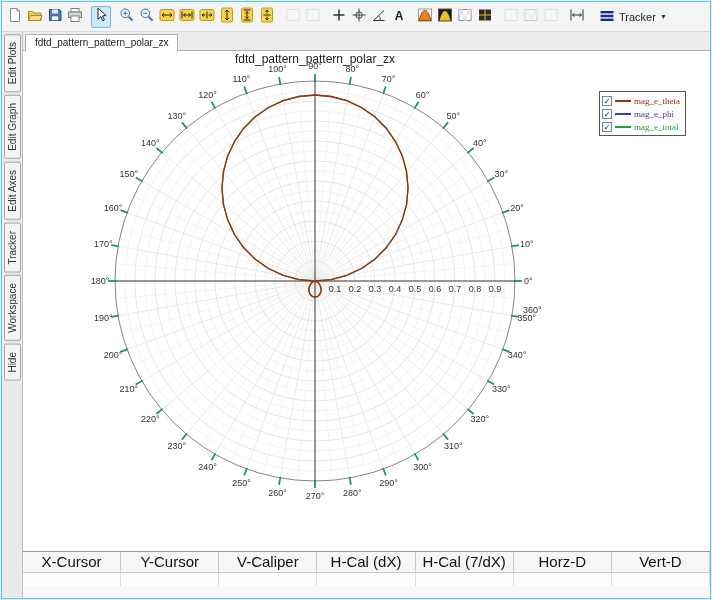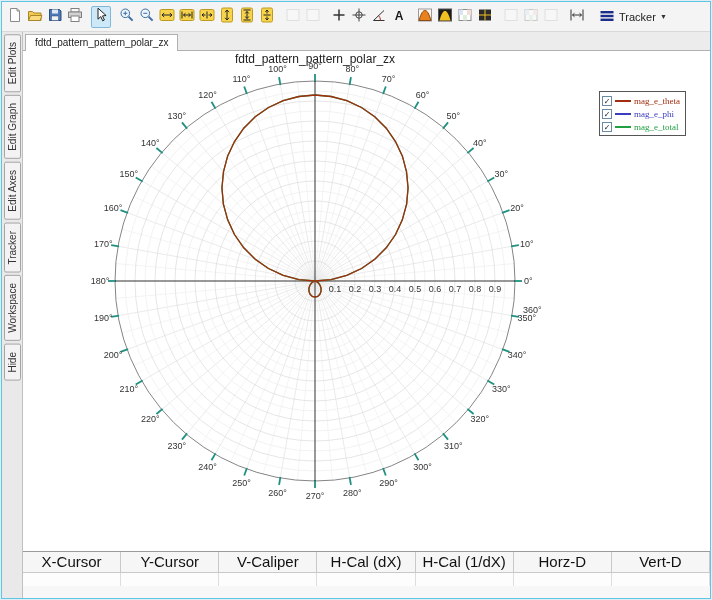--- a/index.html
+++ b/index.html
@@ -450,21 +450,21 @@
               <span class="leg-label" style="color: rgb(32, 160, 64);">mag_e_total</span>
             </div>
           </div>
       </div>
       <div class="statusbar">
         <div class="st-row">
             <div class="st-h">X-Cursor</div>
             <div class="st-h">Y-Cursor</div>
             <div class="st-h">V-Caliper</div>
             <div class="st-h">H-Cal (dX)</div>
-            <div class="st-h">H-Cal (1/dX)</div>
+            <div class="st-h">H-Cal (7/dX)</div>
             <div class="st-h">Horz-D</div>
             <div class="st-h">Vert-D</div>
           </div>
         <div class="st-row">
             <div class="st-c"></div>
             <div class="st-c"></div>
             <div class="st-c"></div>
             <div class="st-c"></div>
             <div class="st-c"></div>
             <div class="st-c"></div>

